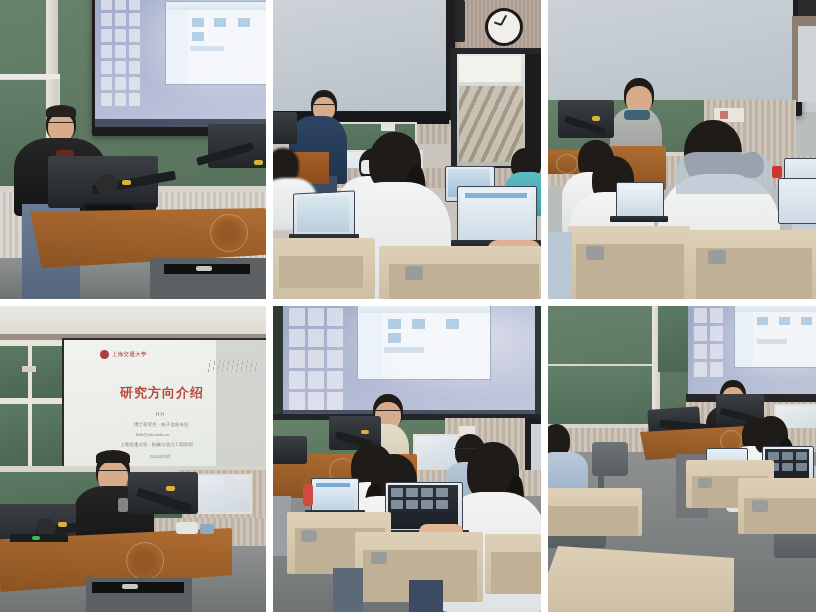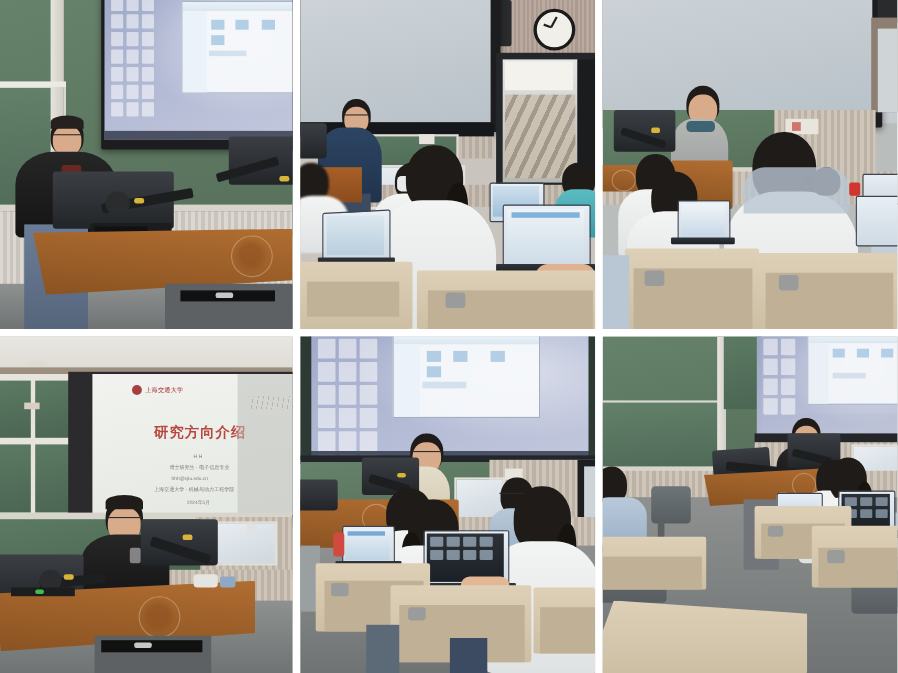--- a/index.html
+++ b/index.html
@@ -22,21 +22,21 @@
   .wall-plain{background:linear-gradient(180deg,#dcd8d2,#cfcac2);}
   .ceiling{background:linear-gradient(180deg,#e9e7e2,#dcd9d2);}
   .floor{background:linear-gradient(180deg,#8e9190,#6f7373);}
   .screenframe{background:#1d1d1f;border-radius:2px;box-shadow:0 2px 6px rgba(0,0,0,.4);}
   .screen-desktop{
     background:
       radial-gradient(ellipse at 72% 30%,rgba(255,255,255,.55),transparent 55%),
       linear-gradient(160deg,#9fa9c9 0%,#aeb6d2 40%,#c3c8dd 100%);
   }
   .screen-blank{background:linear-gradient(170deg,#cdd3d8,#b9c2c9);}
-  .screen-slide{background:linear-gradient(170deg,#f2f3ef,#e4e8e2);margin-left:20px;}
+  .screen-slide{background:linear-gradient(170deg,#f2f3ef,#e4e8e2);}
   .desk{background:linear-gradient(180deg,#ddd0b7,#cdbfa4);border-radius:2px;}
   .podium{background:linear-gradient(185deg,#b3reduce,#8c5524);}
   .podium{background:linear-gradient(185deg,#b06d31,#8a5322);border-radius:2px;}
   .podium-seal{border:1.5px solid rgba(255,255,255,.28);border-radius:50%;}
   .monitor{background:linear-gradient(180deg,#3b3f44,#222528);border-radius:3px;}
   .monitor-arm{background:#1c1e20;border-radius:2px;}
   .laptop-lid{background:linear-gradient(180deg,#e8eef4,#cfdae4);border:1px solid #3b4450;border-radius:2px;}
   .laptop-base{background:linear-gradient(180deg,#30353b,#1d2126);border-radius:1px;}
   .person-head{background:#1f1b18;border-radius:48% 48% 42% 42%;}
   .person-face{background:#d8ac8a;border-radius:46%;}

